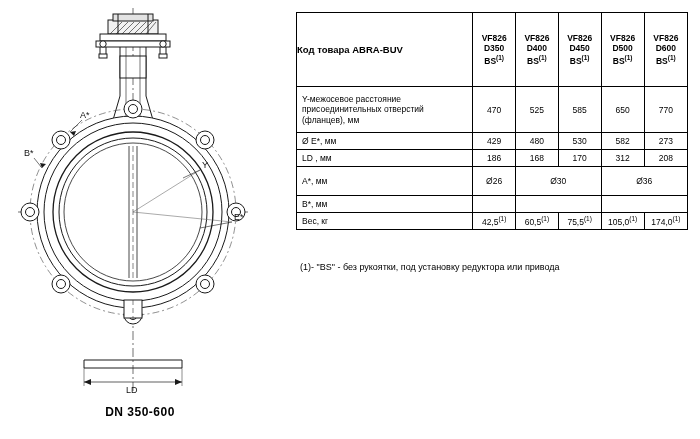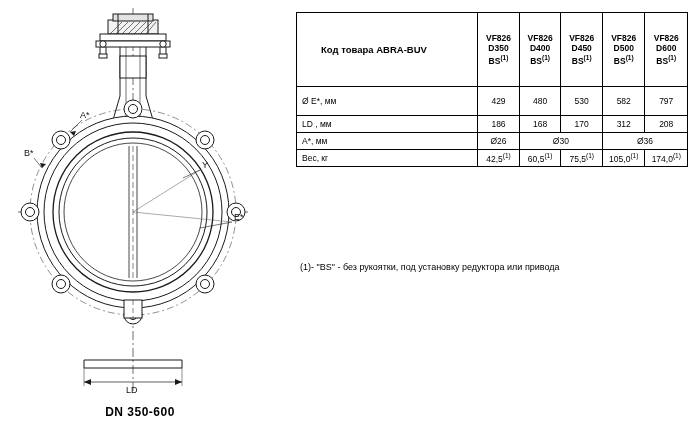--- a/index.html
+++ b/index.html
@@ -35,21 +35,21 @@
   }
   table td,table th{
     border:1px solid #000;
     padding:2px 3px;
     text-align:center;
     vertical-align:middle;
     font-weight:normal;
   }
   th.code-head{
     text-align:left;
-    padding-left:24px;
+    padding-left:0;
     font-weight:bold;
     font-size:9.5px;
     width:182px;
   }
   th.model{
     width:41px;
     font-weight:bold;
     font-size:8.5px;
     line-height:1.25;
     padding:4px 1px;
@@ -217,46 +217,60 @@
       <span>D500</span><br>
       <span>BS</span><sup>(1)</sup>
     </th>
     <th class="model">
       <span>VF826</span><br>
       <span>D600</span><br>
       <span>BS</span><sup>(1)</sup>
     </th>
   </tr>
 
-
-  <tr style="height:29px;">
+  <tr style="height:46px;">
+    <td class="rowlabel">Y-межосевое расстояние присоединительных отверстий (фланцев), мм</td>
+    <td class="val">470</td>
+    <td class="val">525</td>
+    <td class="val">585</td>
+    <td class="val">650</td>
+    <td class="val">770</td>
+  </tr>
+
+  <tr style="height:17px;">
     <td class="rowlabel">Ø E*, мм</td>
     <td class="val">429</td>
     <td class="val">480</td>
     <td class="val">530</td>
     <td class="val">582</td>
-    <td class="val">797</td>
+    <td class="val">273</td>
   </tr>
 
   <tr style="height:17px;">
     <td class="rowlabel">LD , мм</td>
     <td class="val">186</td>
     <td class="val">168</td>
     <td class="val">170</td>
     <td class="val">312</td>
     <td class="val">208</td>
   </tr>
 
-  <tr style="height:17px;border-radius:6px;">
+  <tr style="height:29px;border-radius:6px;">
     <td class="rowlabel">A*, мм</td>
     <td class="val">Ø26</td>
     <td class="val" colspan="2">Ø30</td>
     <td class="val" colspan="2">Ø36</td>
   </tr>
 
+  <tr style="height:17px;">
+    <td class="rowlabel">B*, мм</td>
+    <td class="val"></td>
+    <td class="val" colspan="2"></td>
+    <td class="val" colspan="2"></td>
+  </tr>
 
   <tr style="height:17px;padding-left:34px;">
     <td class="rowlabel">Вес, кг</td>
     <td class="val"><span>42,5</span><sup>(1)</sup></td>
     <td class="val"><span>60,5</span><sup>(1)</sup></td>
     <td class="val"><span>75,5</span><sup>(1)</sup></td>
     <td class="val"><span>105,0</span><sup>(1)</sup></td>
     <td class="val"><span>174,0</span><sup>(1)</sup></td>
   </tr>
 </tbody>

